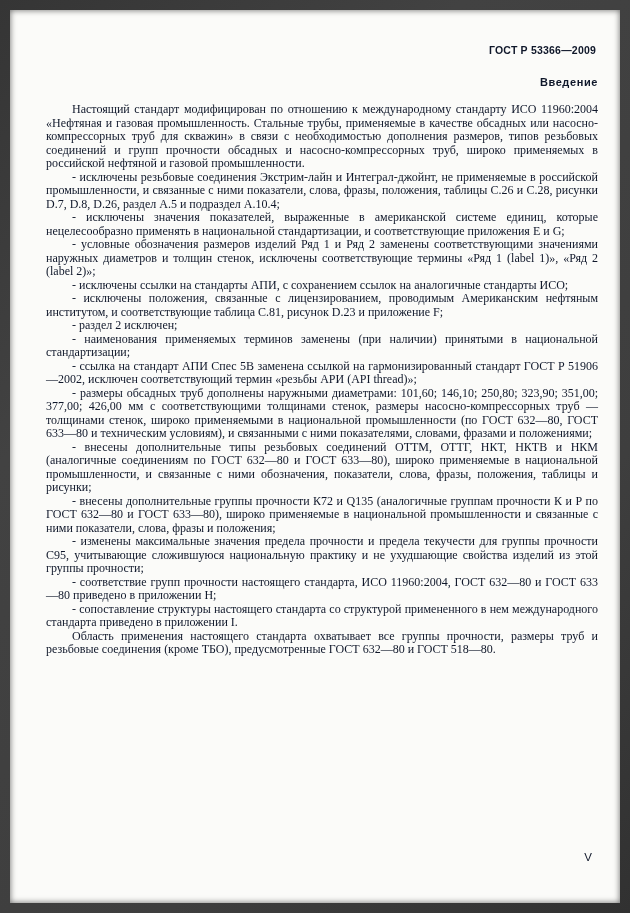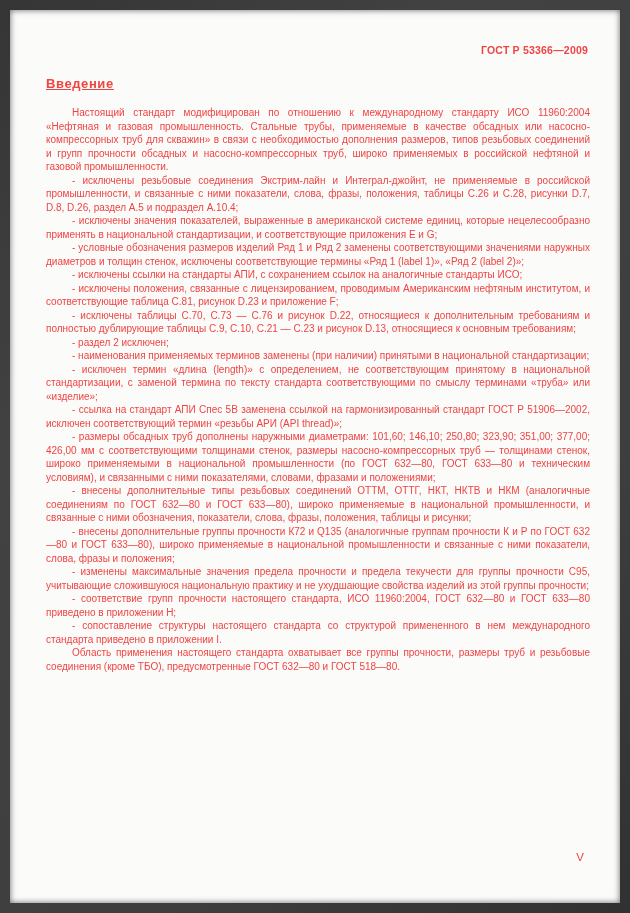--- a/index.html
+++ b/index.html
@@ -16,45 +16,45 @@
     overflow: hidden;
   }
   .page {
     position: absolute;
     left: 10px;
     top: 10px;
     width: 610px;
     height: 893px;
     background: #fbfbf9;
     box-sizing: border-box;
-    padding: 34px 30px 26px 36px;
+    padding: 34px 22px 26px 36px;
     display: flex;
     flex-direction: column;
     box-shadow: 0 0 6px rgba(0,0,0,0.6) inset;
-    color: #ef4444;
+    color: #0f172a;
   }
   .header-code {
     text-align: right;
     font-weight: bold;
     font-size: 10.5px;
     letter-spacing: 0.2px;
     padding-right: 2px;
   }
   .title {
-    text-align: left;
-    font-size: 13px;
+    text-align: right;
+    font-size: 11px;
     font-weight: bold;
     letter-spacing: 0.6px;
     margin: 20px 0 15px 0;
-    text-decoration: underline;
   }
   .body-text {
-    font-size: 10px;
+    font-size: 12px;
     line-height: 13.5px;
     text-align: justify;
+    font-family: Liberation Serif, serif;
   }
   .body-text p {
     margin: 0;
     text-indent: 26px;
   }
   .page-number {
     margin-top: auto;
     text-align: right;
     font-size: 11.5px;
     padding-right: 6px;
@@ -68,24 +68,22 @@
   <div class="page">
     <div class="header-code">ГОСТ Р 53366—2009</div>
     <div class="title">Введение</div>
     <div class="body-text">
       <p>Настоящий стандарт модифицирован по отношению к международному стандарту ИСО 11960:2004 «Нефтяная и газовая промышленность. Стальные трубы, применяемые в качестве обсадных или насосно-компрессорных труб для скважин»  в связи с необходимостью дополнения размеров, типов резьбовых соединений и групп прочности обсадных и насосно-компрессорных труб, широко применяемых в российской нефтяной и газовой промышленности.</p>
       <p>- исключены резьбовые соединения Экстрим-лайн и Интеграл-джойнт, не применяемые в российской промышленности, и связанные с ними показатели, слова, фразы, положения, таблицы С.26 и С.28, рисунки D.7, D.8,  D.26, раздел А.5 и подраздел А.10.4;</p>
       <p>- исключены значения показателей, выраженные в американской системе единиц, которые нецелесообразно применять в национальной стандартизации, и соответствующие приложения Е и G;</p>
       <p>- условные обозначения размеров изделий Ряд 1 и Ряд 2 заменены соответствующими значениями наружных диаметров и толщин стенок, исключены соответствующие термины «Ряд 1 (label 1)», «Ряд 2 (label 2)»;</p>
       <p>- исключены ссылки на стандарты АПИ, с сохранением ссылок на аналогичные стандарты ИСО;</p>
       <p>- исключены положения, связанные с лицензированием, проводимым Американским нефтяным институтом, и соответствующие таблица С.81, рисунок D.23 и приложение F;</p>
-      <p>- исключены таблицы С.70, С.73 — С.76 и рисунок D.22, относящиеся к дополнительным требованиям и полностью дублирующие таблицы С.9, С.10, С.21 — С.23 и рисунок D.13,  относящиеся к основным требованиям;</p>
       <p>- раздел 2 исключен;</p>
       <p>- наименования применяемых терминов заменены (при наличии) принятыми в национальной стандартизации;</p>
-      <p>- исключен термин «длина (length)» с определением, не соответствующим принятому в национальной стандартизации, с заменой термина по тексту стандарта соответствующими по смыслу терминами «труба» или «изделие»;</p>
       <p>- ссылка на стандарт АПИ Спес 5В заменена ссылкой на гармонизированный стандарт ГОСТ Р 51906—2002, исключен соответствующий термин «резьбы АРИ (API thread)»;</p>
       <p>- размеры обсадных труб дополнены наружными диаметрами:  101,60; 146,10;  250,80; 323,90; 351,00; 377,00; 426,00 мм с соответствующими толщинами стенок,  размеры насосно-компрессорных труб — толщинами стенок, широко применяемыми в национальной промышленности (по ГОСТ 632—80, ГОСТ 633—80 и техническим условиям), и связанными с ними показателями, словами, фразами и положениями;</p>
       <p>- внесены дополнительные типы резьбовых соединений ОТТМ, ОТТГ, НКТ, НКТВ и НКМ (аналогичные соединениям по ГОСТ 632—80 и ГОСТ 633—80), широко применяемые в национальной промышленности, и связанные с ними обозначения, показатели, слова, фразы, положения, таблицы и рисунки;</p>
       <p>- внесены дополнительные группы прочности К72 и Q135 (аналогичные группам прочности К и Р по ГОСТ 632—80 и ГОСТ 633—80), широко применяемые в национальной промышленности и связанные с ними показатели, слова, фразы и положения;</p>
       <p>- изменены максимальные значения предела прочности и предела текучести для группы прочности С95, учитывающие сложившуюся национальную практику и не ухудшающие свойства изделий из этой группы прочности;</p>
       <p>- соответствие групп прочности настоящего стандарта, ИСО 11960:2004, ГОСТ 632—80 и ГОСТ 633—80 приведено в приложении Н;</p>
       <p>- сопоставление структуры настоящего стандарта со структурой примененного в нем международного стандарта приведено в приложении I.</p>
       <p>Область применения настоящего стандарта охватывает все группы прочности, размеры труб и резьбовые соединения (кроме ТБО), предусмотренные ГОСТ 632—80 и ГОСТ 518—80.</p>
     </div>
     <div class="page-number">V</div>

